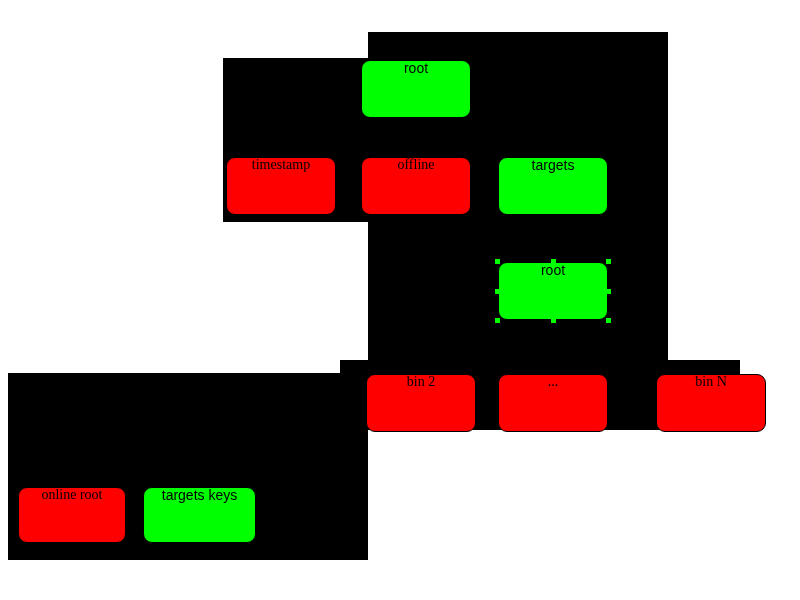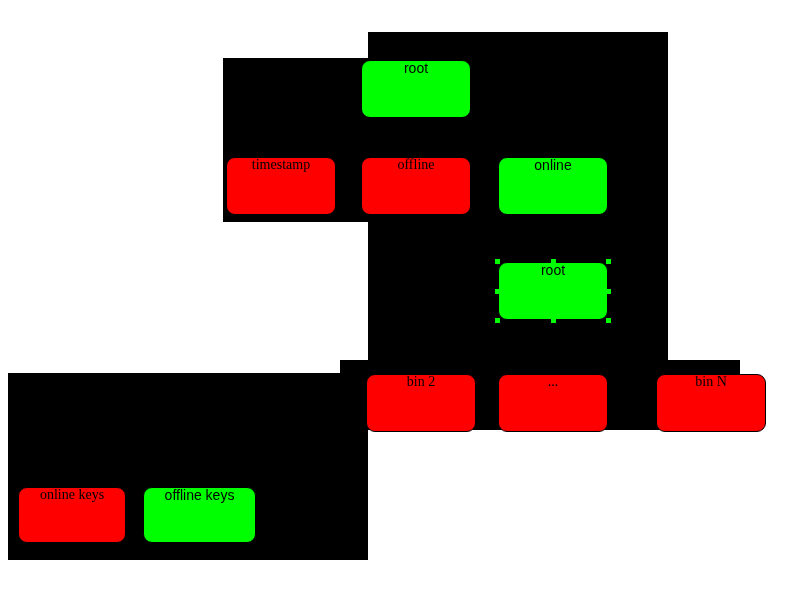--- a/index.html
+++ b/index.html
@@ -80,21 +80,21 @@
       <div class="node green" style="left: 361px; top: 60px; width: 110px; height: 58px;">
         <span>root</span>
       </div>
       <div class="node red" style="left: 226px; top: 157px; width: 110px; height: 58px;">
         <span>timestamp</span>
       </div>
       <div class="node red" style="left: 361px; top: 157px; width: 110px; height: 58px;">
         <span>offline</span>
       </div>
       <div class="node green" style="left: 498px; top: 157px; width: 110px; height: 58px;">
-        <span>online</span>
+        <span>targets</span>
       </div>
       <div class="node green selected" style="left: 498px; top: 262px; width: 110px; height: 58px;">
         <span>root</span>
         <span class="sel-handle tl"></span>
         <span class="sel-handle tm"></span>
         <span class="sel-handle tr"></span>
         <span class="sel-handle ml"></span>
         <span class="sel-handle mr"></span>
         <span class="sel-handle bl"></span>
         <span class="sel-handle bm"></span>
@@ -103,19 +103,19 @@
       <div class="node red" style="left: 366px; top: 374px; width: 110px; height: 58px;">
         <span>bin 2</span>
       </div>
       <div class="node red" style="left: 498px; top: 374px; width: 110px; height: 58px;">
         <span>...</span>
       </div>
       <div class="node red" style="left: 656px; top: 374px; width: 110px; height: 58px;">
         <span>bin N</span>
       </div>
       <div class="node red" style="left: 18px; top: 487px; width: 108px; height: 56px;">
-        <span>online keys</span>
+        <span>online root</span>
       </div>
       <div class="node green" style="left: 143px; top: 487px; width: 113px; height: 56px;">
-        <span>offline keys</span>
+        <span>targets keys</span>
       </div>
     </div>
 </div>
 
 </body></html>

